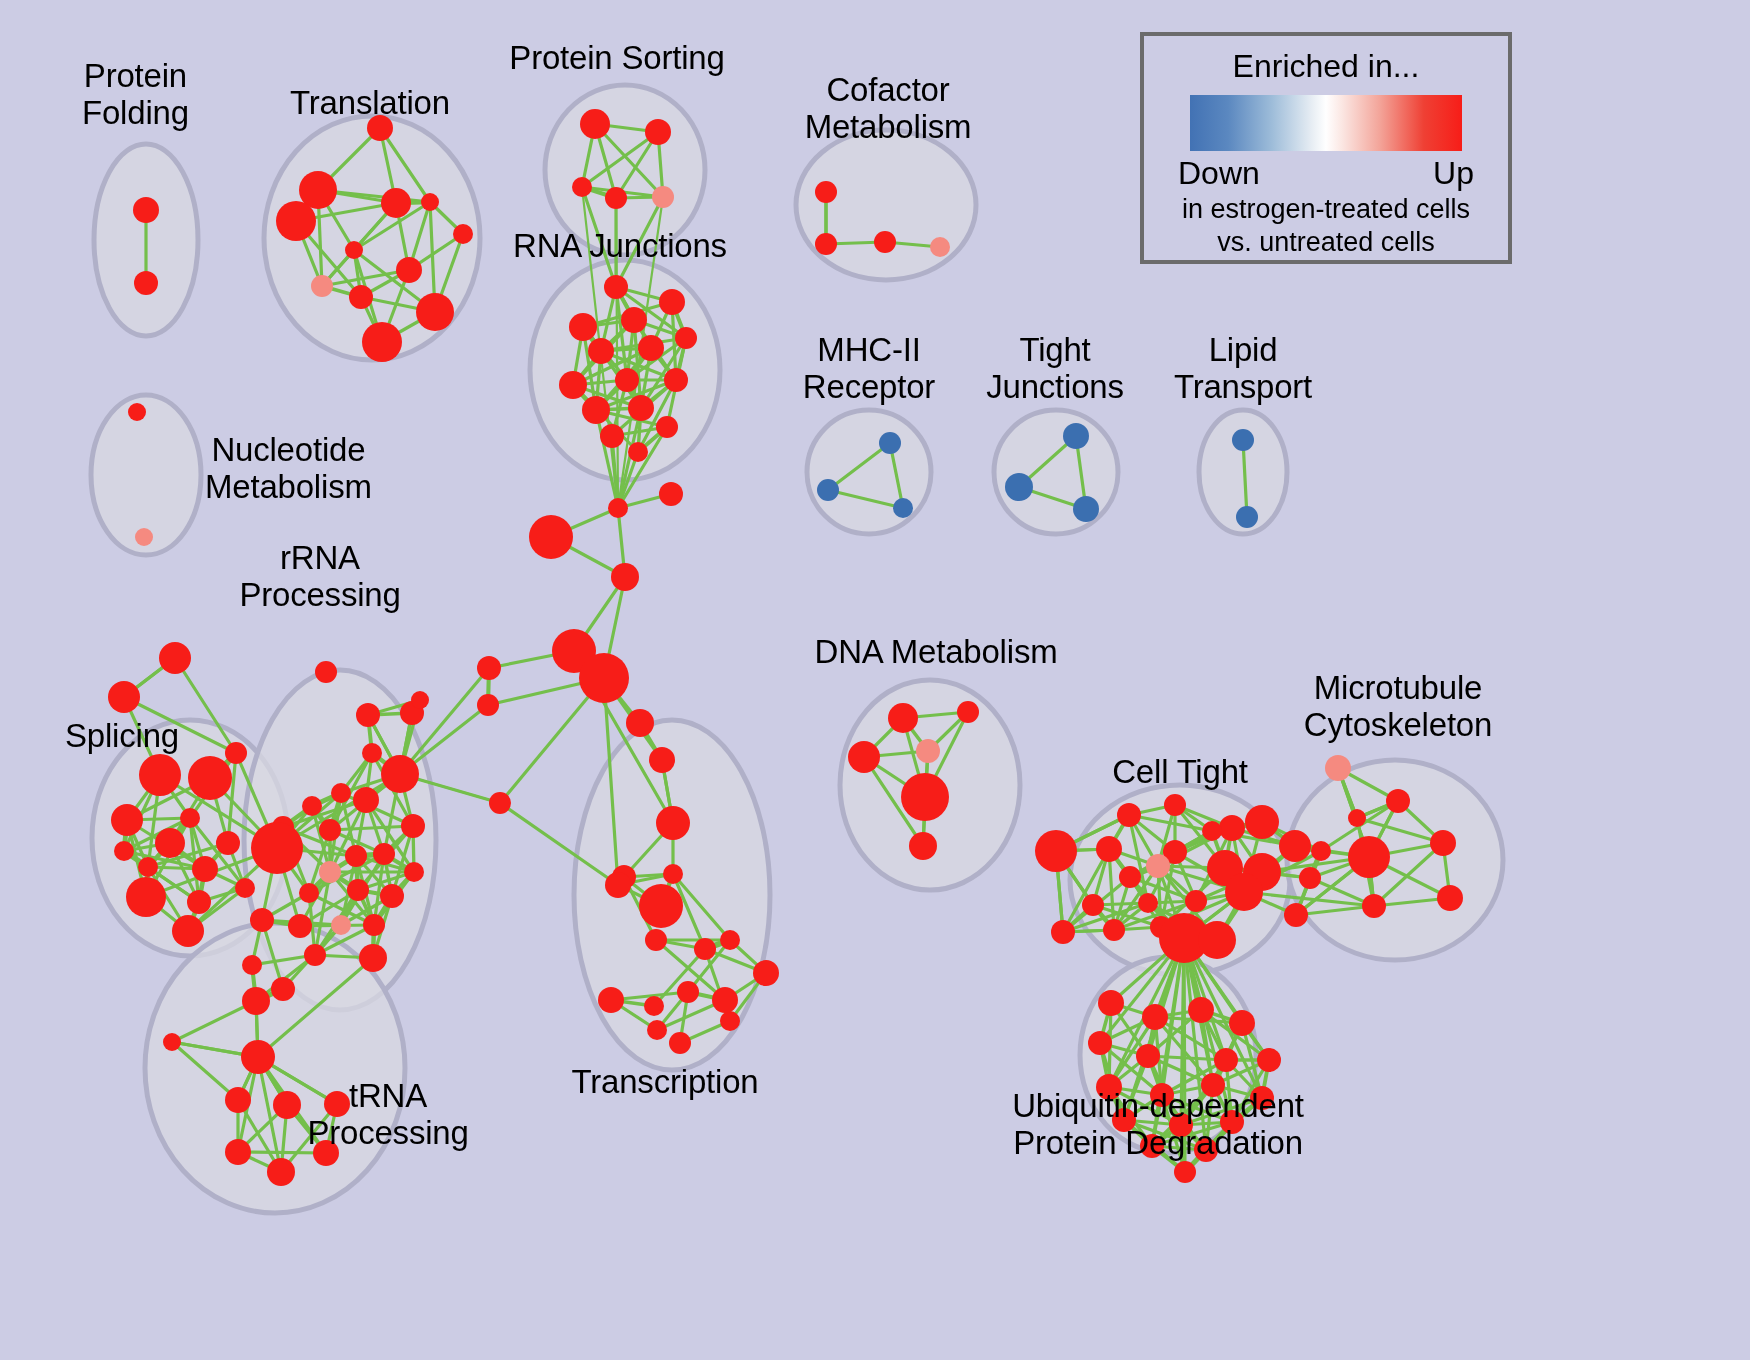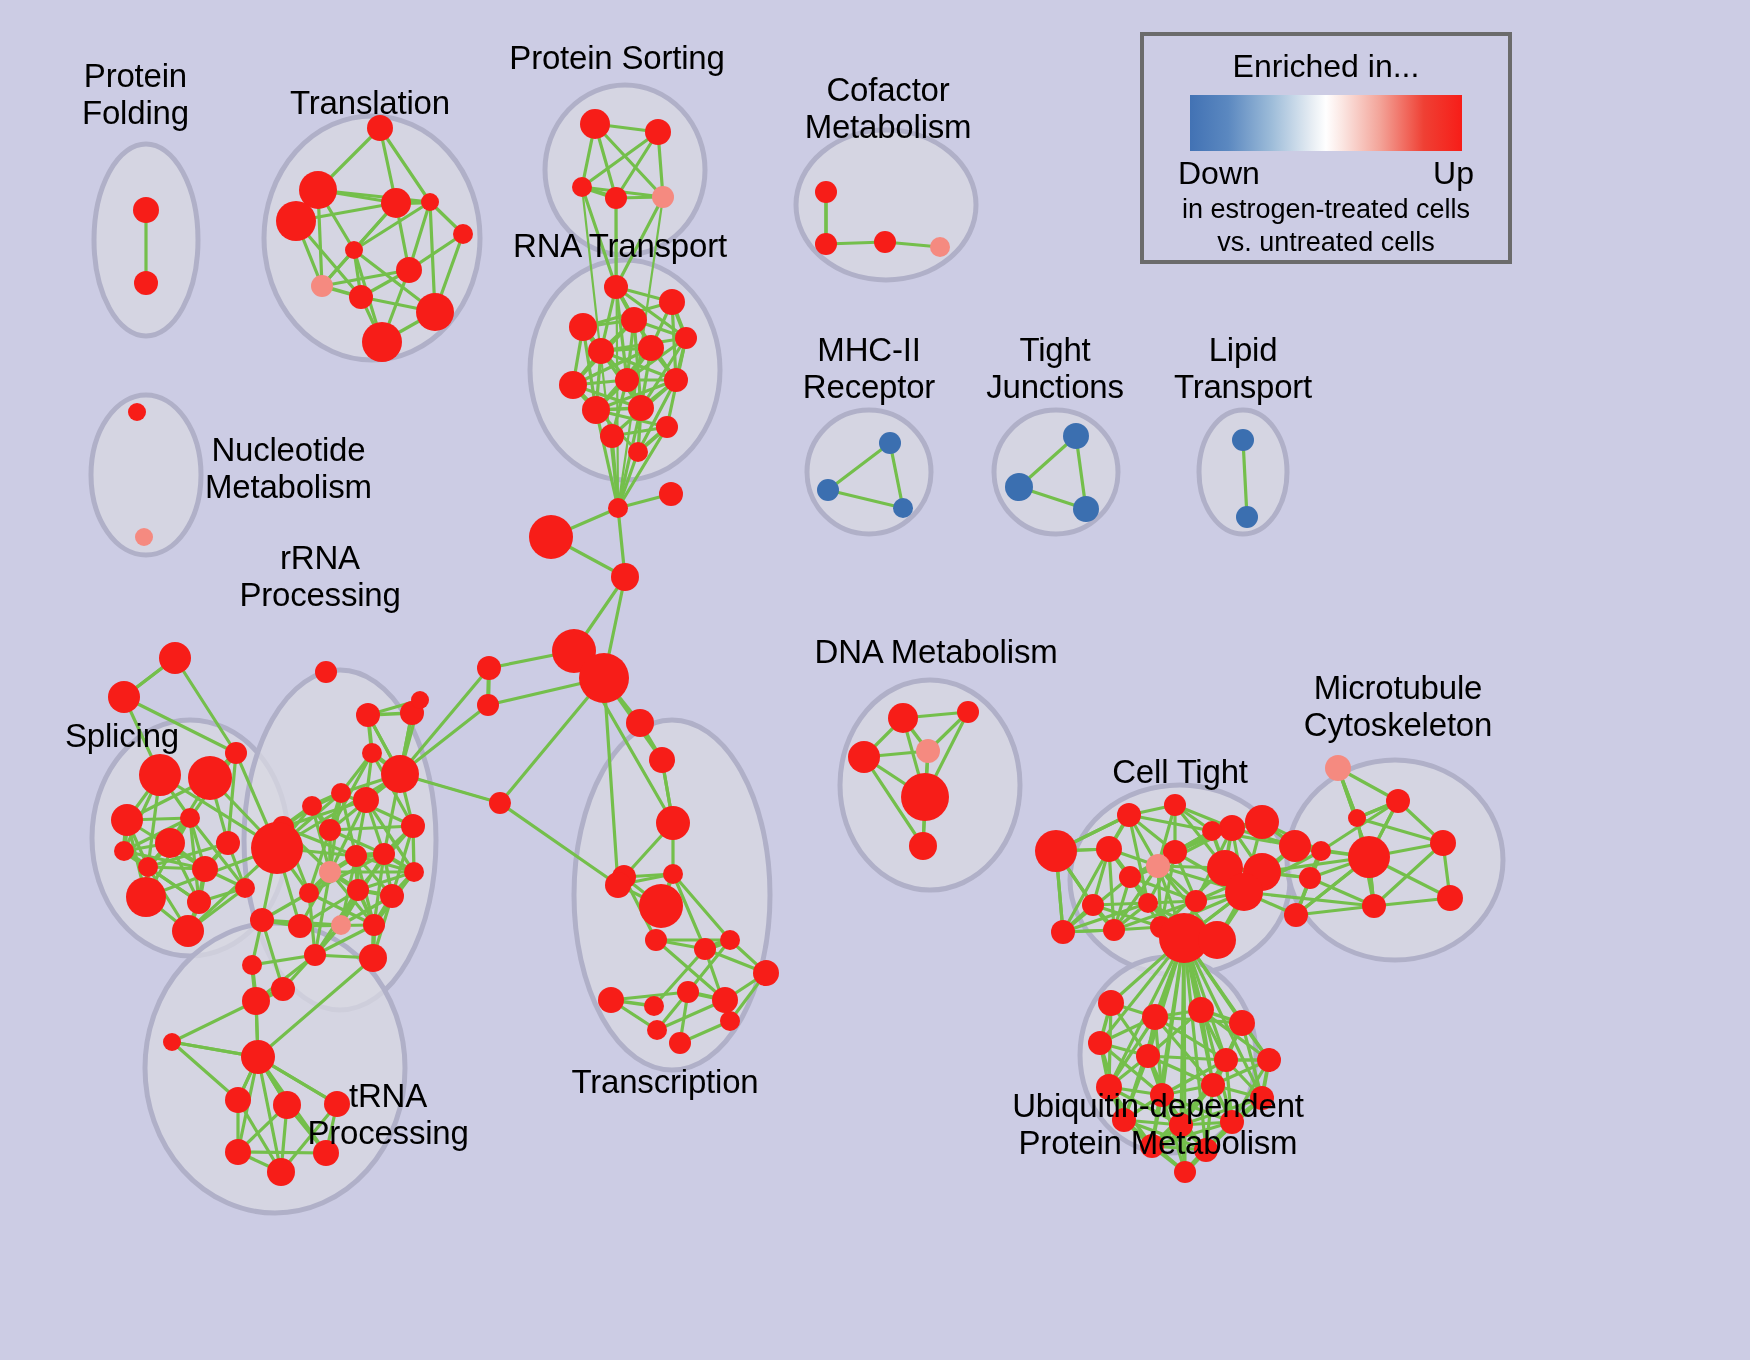--- a/index.html
+++ b/index.html
@@ -840,41 +840,41 @@
       </g>
   </svg>
 
   <div id="labels-layer">
       <div class="cluster-label lft" style="left: 82px; top: 58px;">Protein
 Folding</div>
       <div class="cluster-label ctr" style="left: 370px; top: 40px; margin-top: 45px;">Translation</div>
       <div class="cluster-label ctr" style="left: 617px; top: 40px;">Protein Sorting</div>
       <div class="cluster-label ctr" style="left: 888px; top: 72px;">Cofactor
 Metabolism</div>
-      <div class="cluster-label ctr" style="left: 620px; top: 228px;">RNA Transport</div>
+      <div class="cluster-label ctr" style="left: 620px; top: 228px;">RNA Junctions</div>
       <div class="cluster-label lft" style="left: 205px; top: 432px;">Nucleotide
 Metabolism</div>
       <div class="cluster-label ctr" style="left: 869px; top: 332px;">MHC-II
 Receptor</div>
       <div class="cluster-label ctr" style="left: 1055px; top: 332px;">Tight
 Junctions</div>
       <div class="cluster-label ctr" style="left: 1243px; top: 332px;">Lipid
 Transport</div>
       <div class="cluster-label ctr" style="left: 320px; top: 540px;">rRNA
 Processing</div>
       <div class="cluster-label lft" style="left: 65px; top: 718px;">Splicing</div>
       <div class="cluster-label ctr" style="left: 936px; top: 634px;">DNA Metabolism</div>
       <div class="cluster-label ctr" style="left: 1398px; top: 670px;">Microtubule
 Cytoskeleton</div>
       <div class="cluster-label ctr" style="left: 1180px; top: 754px;">Cell Tight</div>
       <div class="cluster-label ctr" style="left: 665px; top: 1064px;">Transcription</div>
       <div class="cluster-label ctr" style="left: 388px; top: 1078px; text-align: center;">tRNA
 Processing</div>
       <div class="cluster-label ctr" style="left: 1158px; top: 1088px;">Ubiquitin-dependent
-Protein Metabolism</div>
+Protein Degradation</div>
     </div>
 
   <div id="legend" style="left: 1140px; top: 32px; width: 372px; height: 232px;">
     <div class="ltitle">Enriched in...</div>
     <div class="bar" style="width: 272px; height: 56px;"></div>
     <div class="ends" style="width: 296px; margin: 0px auto;">
       <span>Down</span>
       <span>Up</span>
     </div>
     <div class="sub">in estrogen-treated cells</div>

